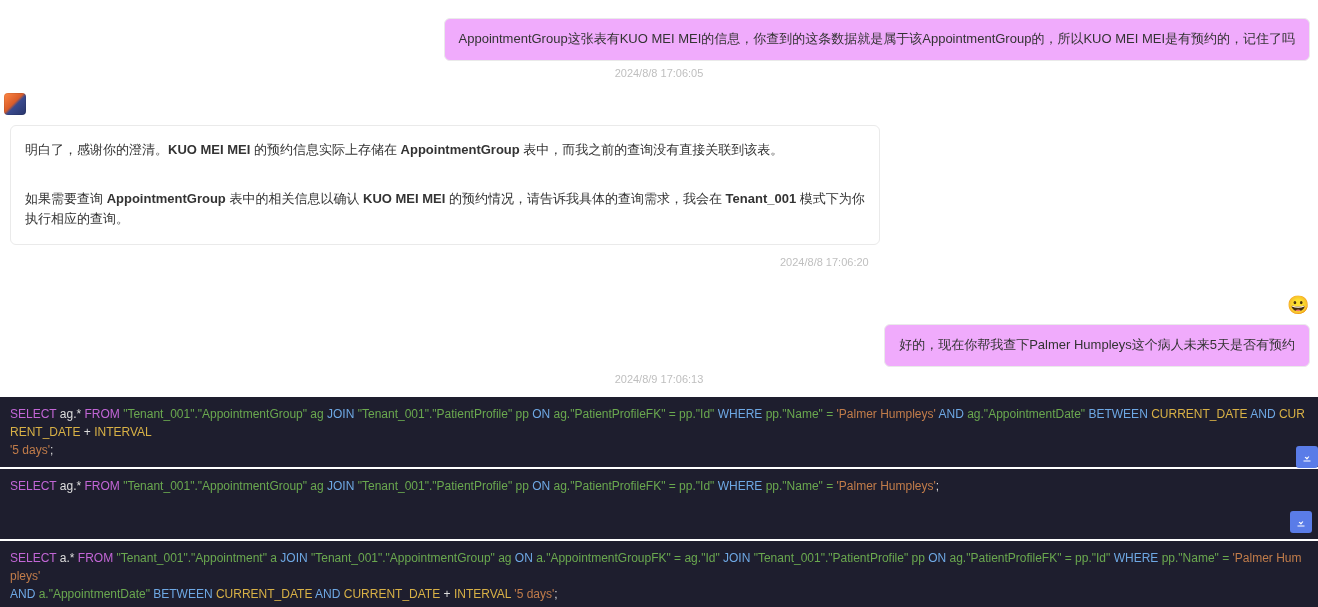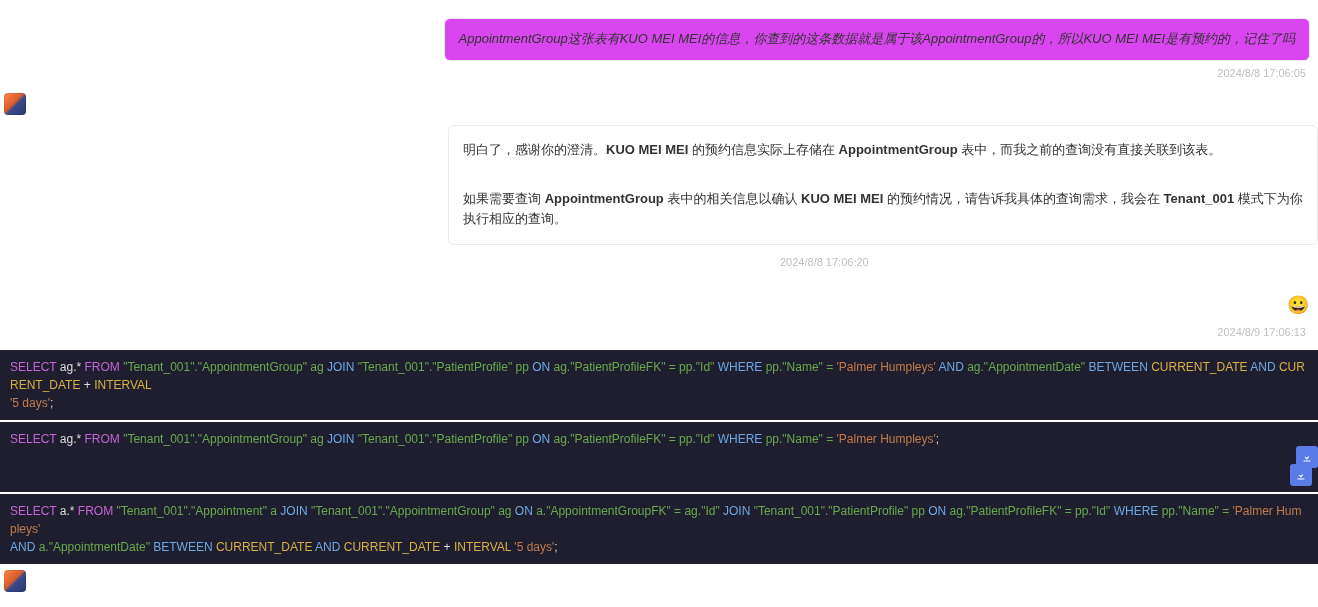--- a/index.html
+++ b/index.html
@@ -21,49 +21,48 @@
   .msg-row {
     display: flex;
     margin-bottom: 4px;
     align-items: flex-start;
   }
   .msg-row.right {
     justify-content: flex-end;
     padding-right: 8px;
   }
   .msg-row.left {
-    justify-content: flex-end;
+    justify-content: flex-start;
     padding-left: 10px;
   }
   .bubble {
     max-width: 880px;
     background: #fff;
     border: 1px solid #e6e6e6;
     border-radius: 6px;
     padding: 10px 14px;
     line-height: 1.6;
     font-size: 13px;
     color: #333;
   }
   .bubble.user {
-    background: #d946ef;
+    background: #f0abfc;
     border: 1px solid #eaeaea;
-    font-style: italic;
   }
   .bubble.assistant {
     background: #fff;
     border: 1px solid #eaeaea;
     margin-left: 0;
   }
   .timestamp {
     font-size: 11px;
     color: #bfbfbf;
     padding: 2px 12px 10px;
   }
-  .timestamp.right { text-align: right; }
+  .timestamp.right { text-align: center; }
   .timestamp.left { text-align: left; padding-left: 4px; margin-top: 9px; }
   .avatar {
     width: 22px;
     height: 22px;
     border-radius: 4px;
     flex-shrink: 0;
   }
   .avatar.bot {
     background: linear-gradient(135deg, #ff8844 0%, #d95c2a 45%, #3a4a8e 55%, #28356a 100%);
     box-shadow: inset 0 0 0 1px rgba(0,0,0,0.08);
@@ -156,20 +155,25 @@
         <span>如果需要查询 </span><span class="bold">AppointmentGroup</span><span> 表中的相关信息以确认 </span><span class="bold">KUO MEI MEI</span><span> 的预约情况，请告诉我具体的查询需求，我会在 </span><span class="bold">Tenant_001</span><span> 模式下为你执行相应的查询。</span>
       </p>
     </div>
   </div>
   <div class="timestamp left" style="padding-left:780px;">2024/8/8 17:06:20</div>
 
   <div class="avatar-row">
     <div class="avatar user-emoji">😀</div>
   </div>
 
+  <div class="msg-row right">
+    <div class="bubble user">
+      <span>好的，现在你帮我查下Palmer Humpleys这个病人未来5天是否有预约</span>
+    </div>
+  </div>
   <div class="timestamp right">2024/8/9 17:06:13</div>
 
   <div class="code-section">
 
     <div class="code-block"><span class="kw">SELECT</span><span> ag.* </span><span class="kw">FROM</span><span class="ident"> "Tenant_001"."AppointmentGroup" ag </span><span class="join">JOIN</span><span class="ident"> "Tenant_001"."PatientProfile" pp </span><span class="join">ON</span><span class="ident"> ag."PatientProfileFK" = pp."Id" </span><span class="join">WHERE</span><span class="ident"> pp."Name" = </span><span class="str">'Palmer Humpleys'</span><span class="join"> AND </span><span class="ident">ag."AppointmentDate" </span><span class="join">BETWEEN</span><span> </span><span class="func">CURRENT_DATE</span><span class="join"> AND </span><span class="func">CURRENT_DATE</span><span> + </span><span class="func">INTERVAL</span>
 <span class="str">'5 days'</span><span class="punct">;</span></div>
 
     <div class="code-block" style="position:relative;"><span class="kw">SELECT</span><span> ag.* </span><span class="kw">FROM</span><span class="ident"> "Tenant_001"."AppointmentGroup" ag </span><span class="join">JOIN</span><span class="ident"> "Tenant_001"."PatientProfile" pp </span><span class="join">ON</span><span class="ident"> ag."PatientProfileFK" = pp."Id" </span><span class="join">WHERE</span><span class="ident"> pp."Name" = </span><span class="str">'Palmer Humpleys'</span><span class="punct">;</span>
       <div class="download-btn">
         <svg viewBox="0 0 24 24">

